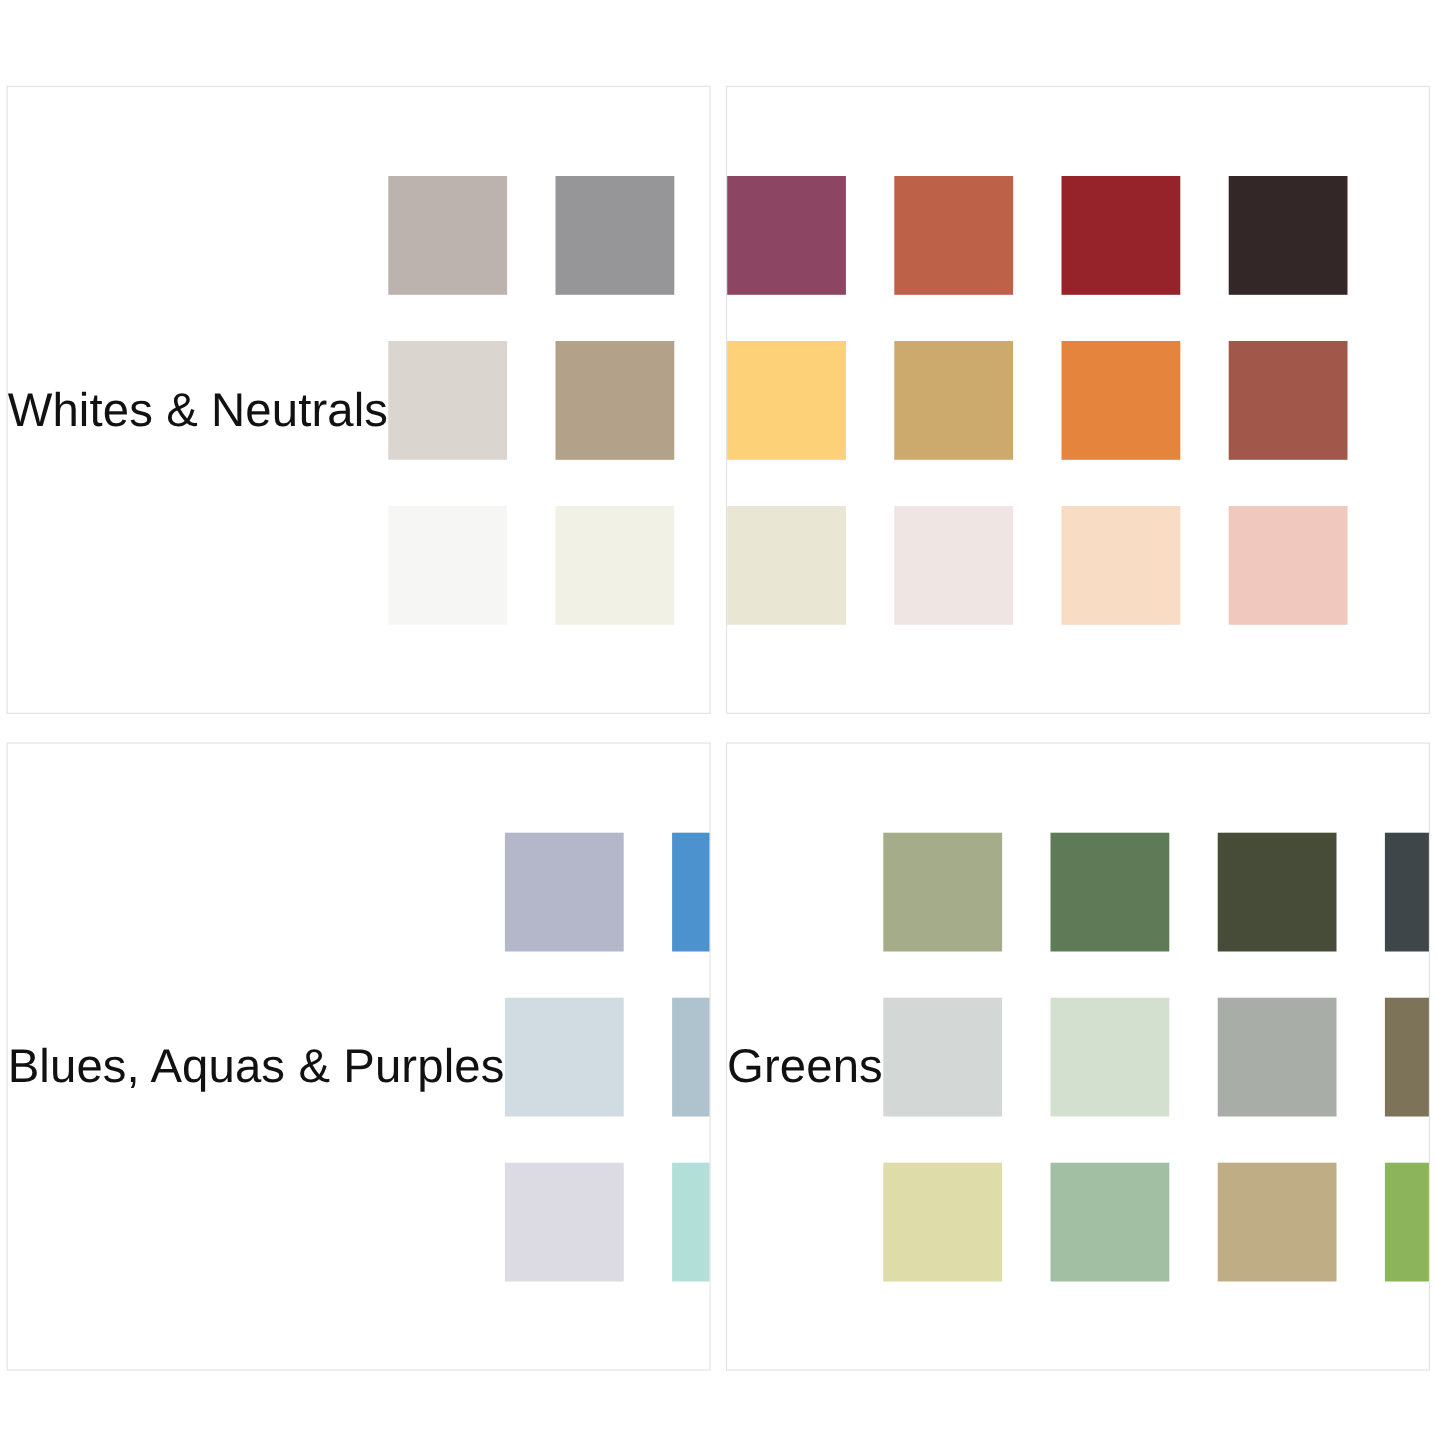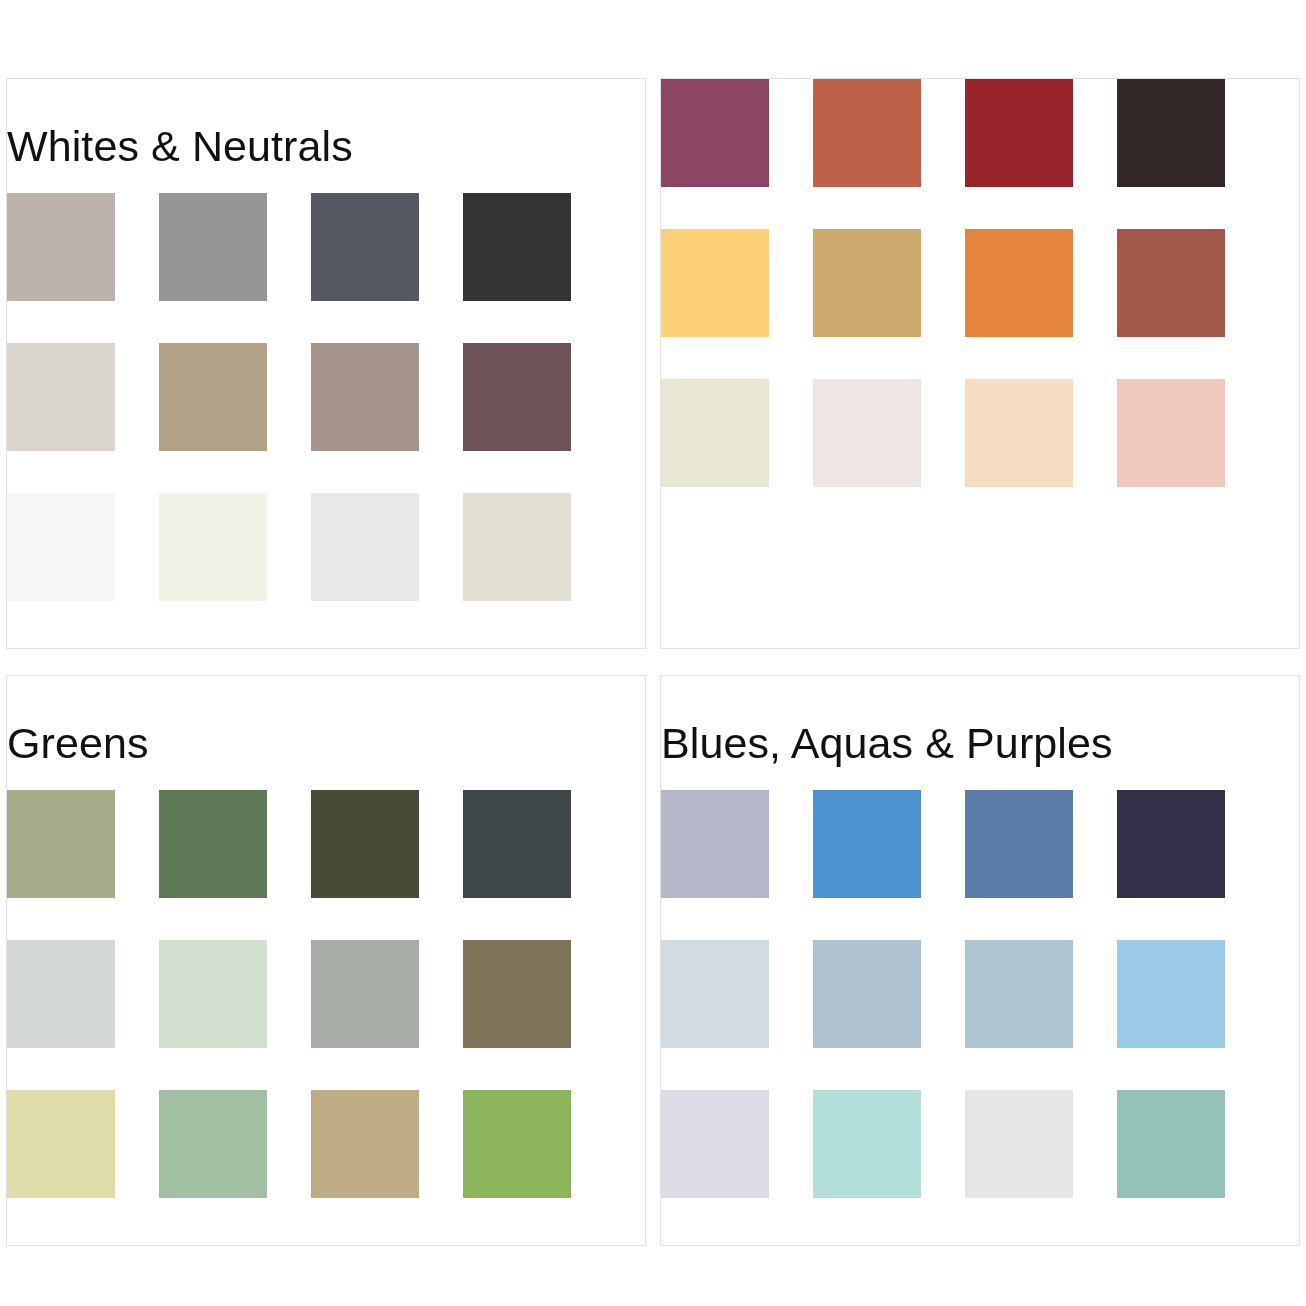--- a/index.html
+++ b/index.html
@@ -26,22 +26,22 @@
     column-gap: 14px;
     row-gap: 26px;
   }
 
   .panel {
     box-sizing: border-box;
     background: #ffffff;
     border: 1px solid #e2e2e2;
     padding: 0;
     display: flex;
-    flex-direction: column;
-    align-items: flex-start;
+    flex-direction: row;
+    align-items: center;
     overflow: hidden;
   }
 
   .panel-title {
     font-size: 43px;
     font-weight: 400;
     color: #111111;
     letter-spacing: 0.1px;
     margin: 44px 0 24px 0;
     line-height: 1.08;
@@ -95,46 +95,46 @@
         <div class="swatch" style="background-color: rgb(204, 170, 109);"></div>
         <div class="swatch" style="background-color: rgb(229, 132, 60);"></div>
         <div class="swatch" style="background-color: rgb(162, 87, 75);"></div>
         <div class="swatch" style="background-color: rgb(233, 230, 211);"></div>
         <div class="swatch" style="background-color: rgb(239, 229, 227);"></div>
         <div class="swatch" style="background-color: rgb(248, 220, 196);"></div>
         <div class="swatch" style="background-color: rgb(241, 200, 189);"></div>
       </div>
     </div>
     <div class="panel" style="border-color: rgb(226, 226, 226);">
+      <div class="panel-title" style="color: rgb(17, 17, 17);">Blues, Aquas &amp; Purples</div>
+      <div class="swatch-grid">
+        <div class="swatch" style="background-color: rgb(180, 183, 201);"></div>
+        <div class="swatch" style="background-color: rgb(75, 146, 206);"></div>
+        <div class="swatch" style="background-color: rgb(90, 124, 167);"></div>
+        <div class="swatch" style="background-color: rgb(51, 47, 74);"></div>
+        <div class="swatch" style="background-color: rgb(208, 220, 226);"></div>
+        <div class="swatch" style="background-color: rgb(174, 195, 206);"></div>
+        <div class="swatch" style="background-color: rgb(174, 198, 211);"></div>
+        <div class="swatch" style="background-color: rgb(156, 203, 234);"></div>
+        <div class="swatch" style="background-color: rgb(220, 219, 227);"></div>
+        <div class="swatch" style="background-color: rgb(179, 223, 217);"></div>
+        <div class="swatch" style="background-color: rgb(232, 230, 228);"></div>
+        <div class="swatch" style="background-color: rgb(148, 193, 184);"></div>
+      </div>
+    </div>
+    <div class="panel" style="border-color: rgb(226, 226, 226);">
       <div class="panel-title" style="color: rgb(17, 17, 17);">Greens</div>
       <div class="swatch-grid">
         <div class="swatch" style="background-color: rgb(164, 172, 137);"></div>
         <div class="swatch" style="background-color: rgb(94, 122, 87);"></div>
         <div class="swatch" style="background-color: rgb(71, 76, 56);"></div>
         <div class="swatch" style="background-color: rgb(63, 70, 74);"></div>
         <div class="swatch" style="background-color: rgb(211, 216, 214);"></div>
         <div class="swatch" style="background-color: rgb(211, 223, 207);"></div>
         <div class="swatch" style="background-color: rgb(168, 173, 168);"></div>
         <div class="swatch" style="background-color: rgb(125, 115, 89);"></div>
         <div class="swatch" style="background-color: rgb(222, 220, 169);"></div>
         <div class="swatch" style="background-color: rgb(163, 191, 163);"></div>
         <div class="swatch" style="background-color: rgb(191, 174, 133);"></div>
         <div class="swatch" style="background-color: rgb(140, 181, 91);"></div>
       </div>
     </div>
-    <div class="panel" style="border-color: rgb(226, 226, 226);">
-      <div class="panel-title" style="color: rgb(17, 17, 17);">Blues, Aquas &amp; Purples</div>
-      <div class="swatch-grid">
-        <div class="swatch" style="background-color: rgb(180, 183, 201);"></div>
-        <div class="swatch" style="background-color: rgb(75, 146, 206);"></div>
-        <div class="swatch" style="background-color: rgb(90, 124, 167);"></div>
-        <div class="swatch" style="background-color: rgb(51, 47, 74);"></div>
-        <div class="swatch" style="background-color: rgb(208, 220, 226);"></div>
-        <div class="swatch" style="background-color: rgb(174, 195, 206);"></div>
-        <div class="swatch" style="background-color: rgb(174, 198, 211);"></div>
-        <div class="swatch" style="background-color: rgb(156, 203, 234);"></div>
-        <div class="swatch" style="background-color: rgb(220, 219, 227);"></div>
-        <div class="swatch" style="background-color: rgb(179, 223, 217);"></div>
-        <div class="swatch" style="background-color: rgb(232, 230, 228);"></div>
-        <div class="swatch" style="background-color: rgb(148, 193, 184);"></div>
-      </div>
-    </div>
   </div>
 
 </body></html>

